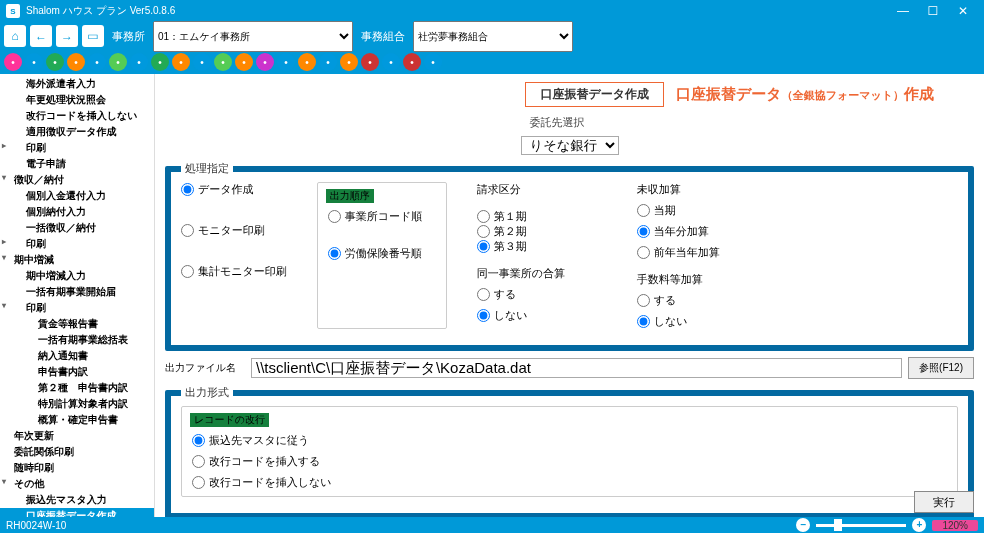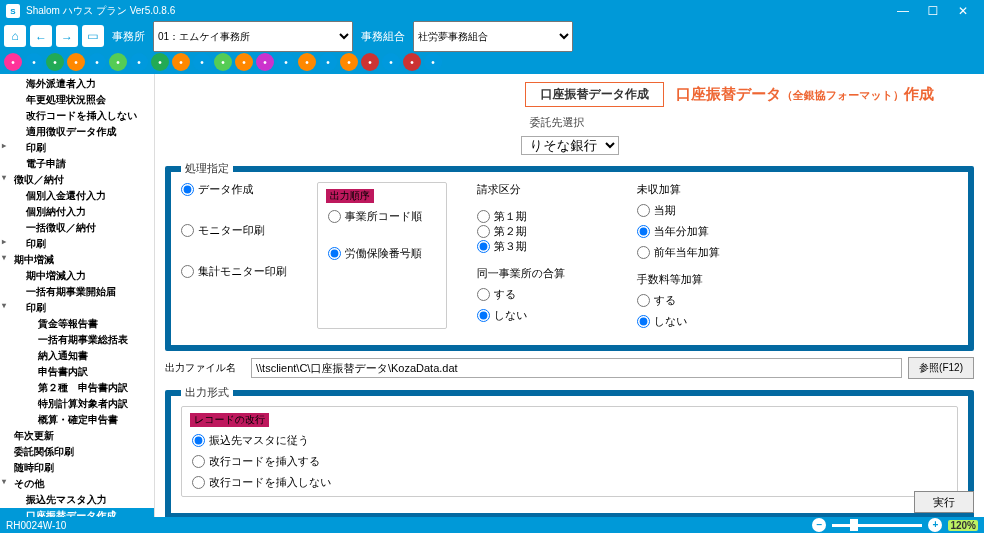--- a/index.html
+++ b/index.html
@@ -42,40 +42,40 @@
 .field-sel { flex: 1; max-width: 560px; height: 20px; border: 1px solid #aaa; padding: 0 4px; background: #fff; }
 
 fieldset { border: 6px solid #0369a1; border-radius: 2px; padding: 6px 10px 16px; margin: 6px 0; font-size: 11px; }
 legend { padding: 0 4px; color: #333; }
 
 .grid1 { display: flex; gap: 30px; flex-wrap: wrap; }
 .col { display: flex; flex-direction: column; gap: 6px; }
 .radio { display: flex; align-items: center; gap: 4px; }
 .radio input { margin: 0; }
 .subfs { border: 1px solid #ccc; padding: 6px 10px; border-radius: 2px; min-width: 130px; }
-.subfs .subtitle { margin: -12px 0 6px -2px; background: #be185d; display: inline-block; padding: 0 4px; font-size: 10px; }
+.subfs .subtitle { margin: -12px 0 6px -2px; background: #15803d; display: inline-block; padding: 0 4px; font-size: 10px; }
 
 .inprow { display: flex; align-items: center; gap: 6px; }
 .inprow .lab { width: 80px; }
-.inprow input[type=text] { height: 20px; border: 1px solid #aaa; padding: 0 4px; font-size: 11px; }
+.inprow input[type=text] { height: 20px; border: 1px solid #aaa; padding: 0 4px; font-size: 15px; }
 .btn { height: 22px; padding: 0 10px; border: 1px solid #999; background: #eee; font-size: 10px; cursor: pointer; }
 .btn.disabled { color: #aaa; }
 
 .row-split { display: flex; gap: 30px; }
 .row-split > div { flex: 1; }
 
 .execbtn { position: absolute; right: 10px; bottom: 4px; width: 60px; height: 22px; border: 1px solid #888; background: #eee; font-size: 11px; cursor: pointer; }
 
 .statusbar { height: 16px; background: #0099d8; color: #fff; display: flex; align-items: center; font-size: 10px; padding: 0 6px; }
 .statusbar .left { flex: 1; }
 .statusbar .zoom { display: flex; align-items: center; gap: 6px; }
 .statusbar .zbtn { width: 14px; height: 14px; border-radius: 50%; background: #fff; color: #0099d8; text-align: center; line-height: 14px; cursor: pointer; font-weight: bold; }
 .statusbar .ztrack { width: 90px; height: 3px; background: #fff; position: relative; }
 .statusbar .ztrack .thumb { position: absolute; width: 8px; height: 12px; background: #fff; top: -5px; left: 20%; }
-.statusbar .zval { background: #bef264; color: #333; padding: 0 2px; border-radius: 2px; font-weight: bold; }
+.statusbar .zval { background: #ec4899; color: #333; padding: 0 10px; border-radius: 2px; }
 
 .chk { display: flex; align-items: center; gap: 4px; }
 </style>
 </head>
 <body>
 
 <div class="titlebar">
   <div class="app-icon">S</div>
   <div class="title">Shalom ハウス プラン Ver5.0.8.6</div>
   <div class="wbtn">—</div>

